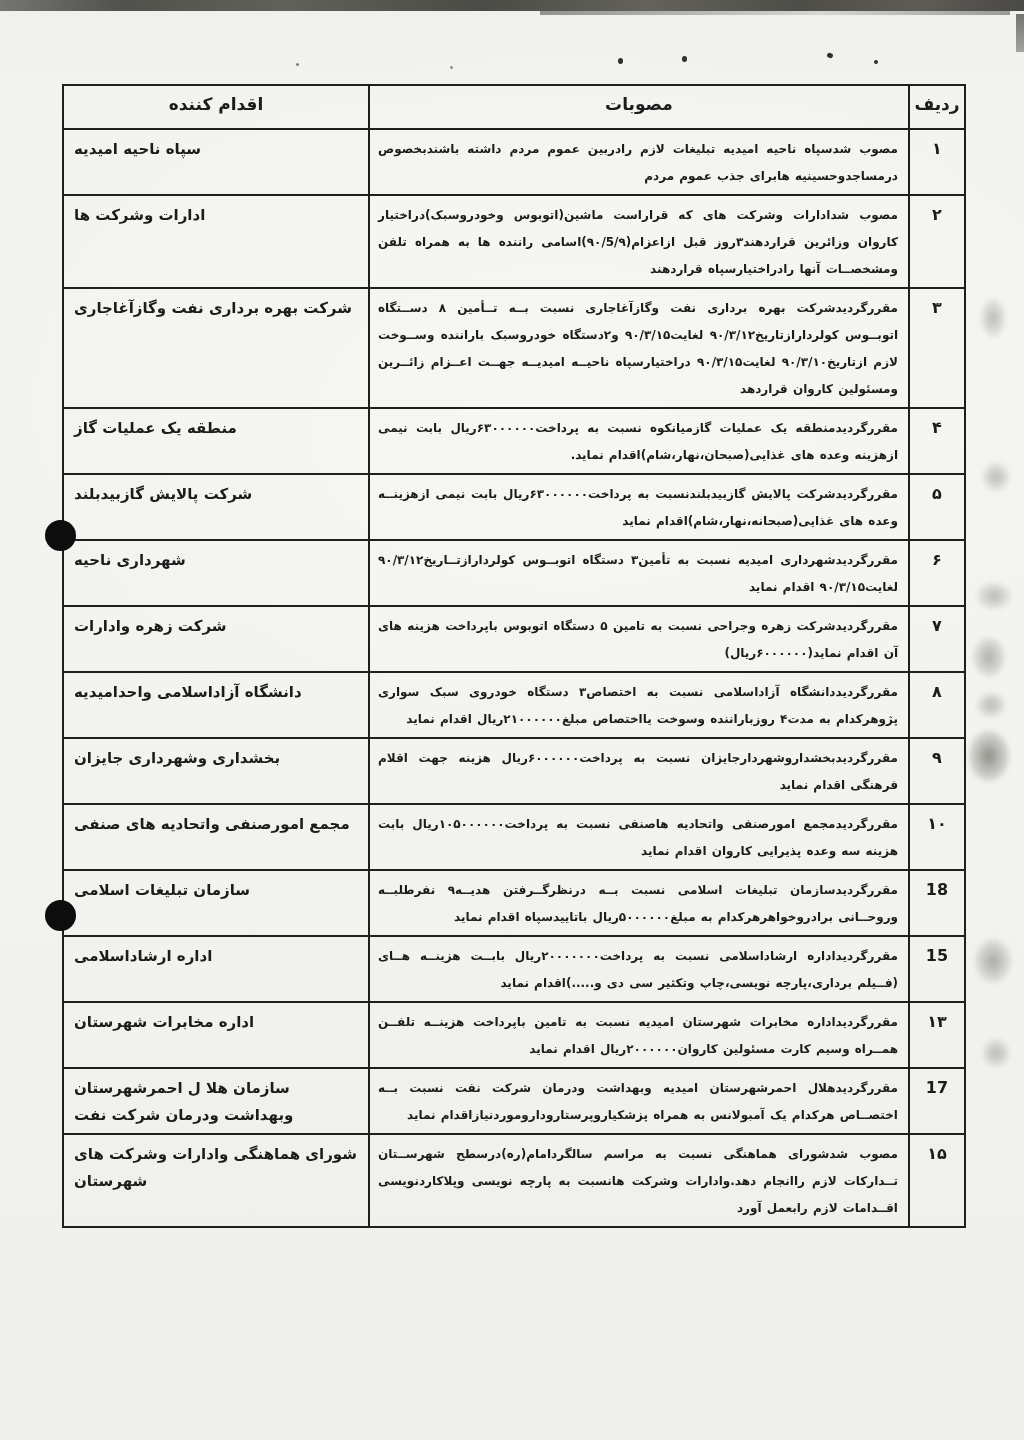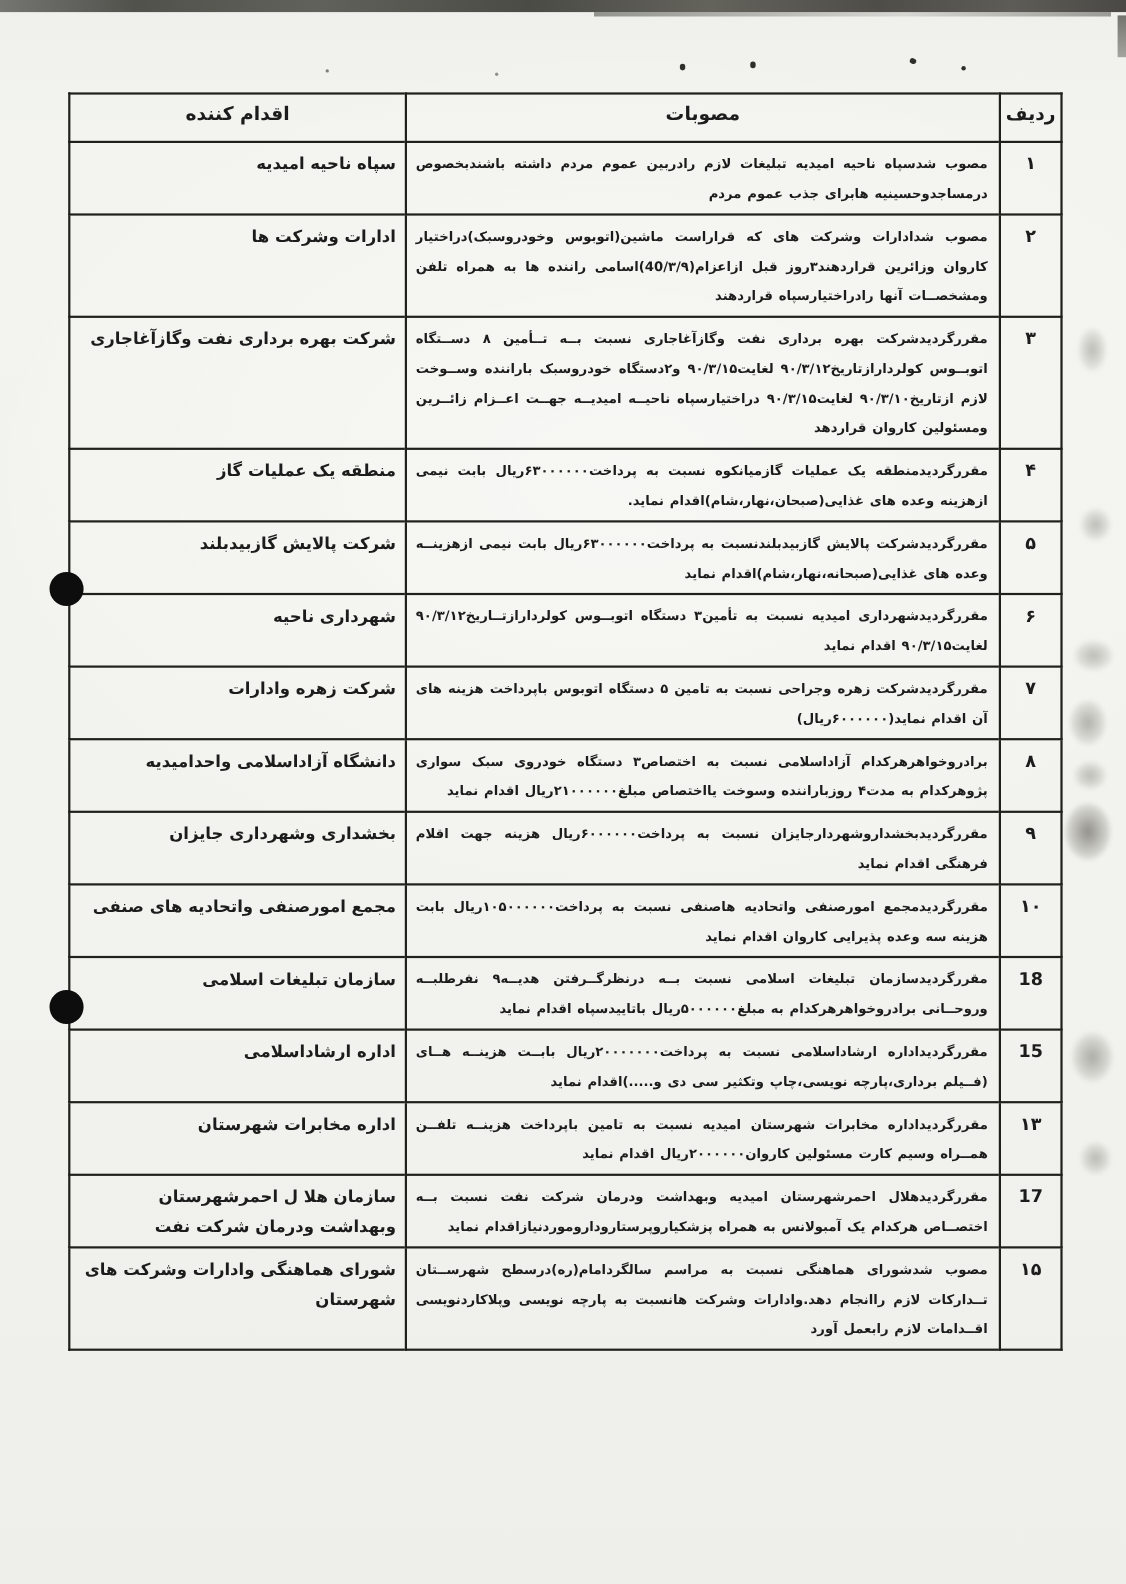--- a/index.html
+++ b/index.html
@@ -73,21 +73,21 @@
     padding-top:7px;line-height:24px;
   }
   td.res-cell{
     text-align:justify;text-justify:inter-word;
     font-size:12px;font-weight:bold;line-height:27px;
     padding:6px 10px 4px 8px;
     letter-spacing:0;
     word-spacing:1px;
   }
   td.actor-cell{
-    text-align:right;font-size:15px;font-weight:bold;line-height:27px;
+    text-align:left;font-size:15px;font-weight:bold;line-height:27px;
     padding:6px 8px 4px 10px;
   }
   
   .footer{
     position:absolute;right:56px;left:60px;top:1168px;
     text-align:right;font-weight:bold;font-size:19px;line-height:58px;
     color:#161614;
   }
   .acct{
     border-bottom:2px solid #1f1f1c;padding-bottom:1px;
@@ -123,21 +123,21 @@
       </tr>
     </thead>
     <tbody id="rows-body">
         <tr style="height: 66px;">
       <td class="no-cell">۱</td>
       <td class="res-cell">مصوب شدسپاه ناحیه امیدیه تبلیغات لازم رادربین عموم مردم داشته باشندبخصوص درمساجدوحسینیه هابرای جذب عموم مردم</td>
       <td class="actor-cell">سپاه ناحیه امیدیه</td>
     </tr>
         <tr style="height: 93px;">
       <td class="no-cell">۲</td>
-      <td class="res-cell">مصوب شدادارات وشرکت های که قراراست ماشین(اتوبوس وخودروسبک)دراختیار کاروان وزائرین قراردهند۳روز قبل ازاعزام(40/۳/۹)اسامی راننده ها به همراه تلفن ومشخصــات آنها رادراختیارسپاه قراردهند</td>
+      <td class="res-cell">مصوب شدادارات وشرکت های که قراراست ماشین(اتوبوس وخودروسبک)دراختیار کاروان وزائرین قراردهند۳روز قبل ازاعزام(۹۰/5/۹)اسامی راننده ها به همراه تلفن ومشخصــات آنها رادراختیارسپاه قراردهند</td>
       <td class="actor-cell">ادارات وشرکت ها</td>
     </tr>
         <tr style="height: 120px;">
       <td class="no-cell">۳</td>
       <td class="res-cell">مقررگردیدشرکت بهره برداری نفت وگازآغاجاری نسبت بــه تــأمین ۸ دســتگاه اتوبــوس کولردارازتاریخ۹۰/۳/۱۲ لغایت۹۰/۳/۱۵ و۲دستگاه خودروسبک باراننده وســوخت لازم ازتاریخ۹۰/۳/۱۰ لغایت۹۰/۳/۱۵ دراختیارسپاه ناحیــه امیدیــه جهــت اعــزام زائــرین ومسئولین کاروان قراردهد</td>
       <td class="actor-cell">شرکت بهره برداری نفت وگازآغاجاری</td>
     </tr>
         <tr style="height: 66px;">
       <td class="no-cell">۴</td>
       <td class="res-cell">مقررگردیدمنطقه یک عملیات گازمیانکوه نسبت به پرداخت۶۳۰۰۰۰۰۰ریال بابت نیمی ازهزینه وعده های غذایی(صبحان،نهار،شام)اقدام نماید.</td>
@@ -153,21 +153,21 @@
       <td class="res-cell">مقررگردیدشهرداری امیدیه نسبت به تأمین۳ دستگاه اتوبــوس کولردارازتــاریخ۹۰/۳/۱۲ لغایت۹۰/۳/۱۵ اقدام نماید</td>
       <td class="actor-cell">شهرداری ناحیه</td>
     </tr>
         <tr style="height: 66px;">
       <td class="no-cell">۷</td>
       <td class="res-cell">مقررگردیدشرکت زهره وجراحی نسبت به تامین ۵ دستگاه اتوبوس باپرداخت هزینه های آن اقدام نماید(۶۰۰۰۰۰۰ریال)</td>
       <td class="actor-cell">شرکت زهره وادارات</td>
     </tr>
         <tr style="height: 66px;">
       <td class="no-cell">۸</td>
-      <td class="res-cell">برادروخواهرهرکدام آزاداسلامی نسبت به اختصاص۳ دستگاه خودروی سبک سواری پژوهرکدام به مدت۴ روزباراننده وسوخت یااختصاص مبلغ۲۱۰۰۰۰۰۰ریال اقدام نماید</td>
+      <td class="res-cell">مقررگردیددانشگاه آزاداسلامی نسبت به اختصاص۳ دستگاه خودروی سبک سواری پژوهرکدام به مدت۴ روزباراننده وسوخت یااختصاص مبلغ۲۱۰۰۰۰۰۰ریال اقدام نماید</td>
       <td class="actor-cell">دانشگاه آزاداسلامی واحدامیدیه</td>
     </tr>
         <tr style="height: 66px;">
       <td class="no-cell">۹</td>
       <td class="res-cell">مقررگردیدبخشداروشهردارجایزان نسبت به پرداخت۶۰۰۰۰۰۰ریال هزینه جهت اقلام فرهنگی اقدام نماید</td>
       <td class="actor-cell">بخشداری وشهرداری جایزان</td>
     </tr>
         <tr style="height: 66px;">
       <td class="no-cell">۱۰</td>
       <td class="res-cell">مقررگردیدمجمع امورصنفی واتحادیه هاصنفی نسبت به پرداخت۱۰۵۰۰۰۰۰۰ریال بابت هزینه سه وعده پذیرایی کاروان اقدام نماید</td>

